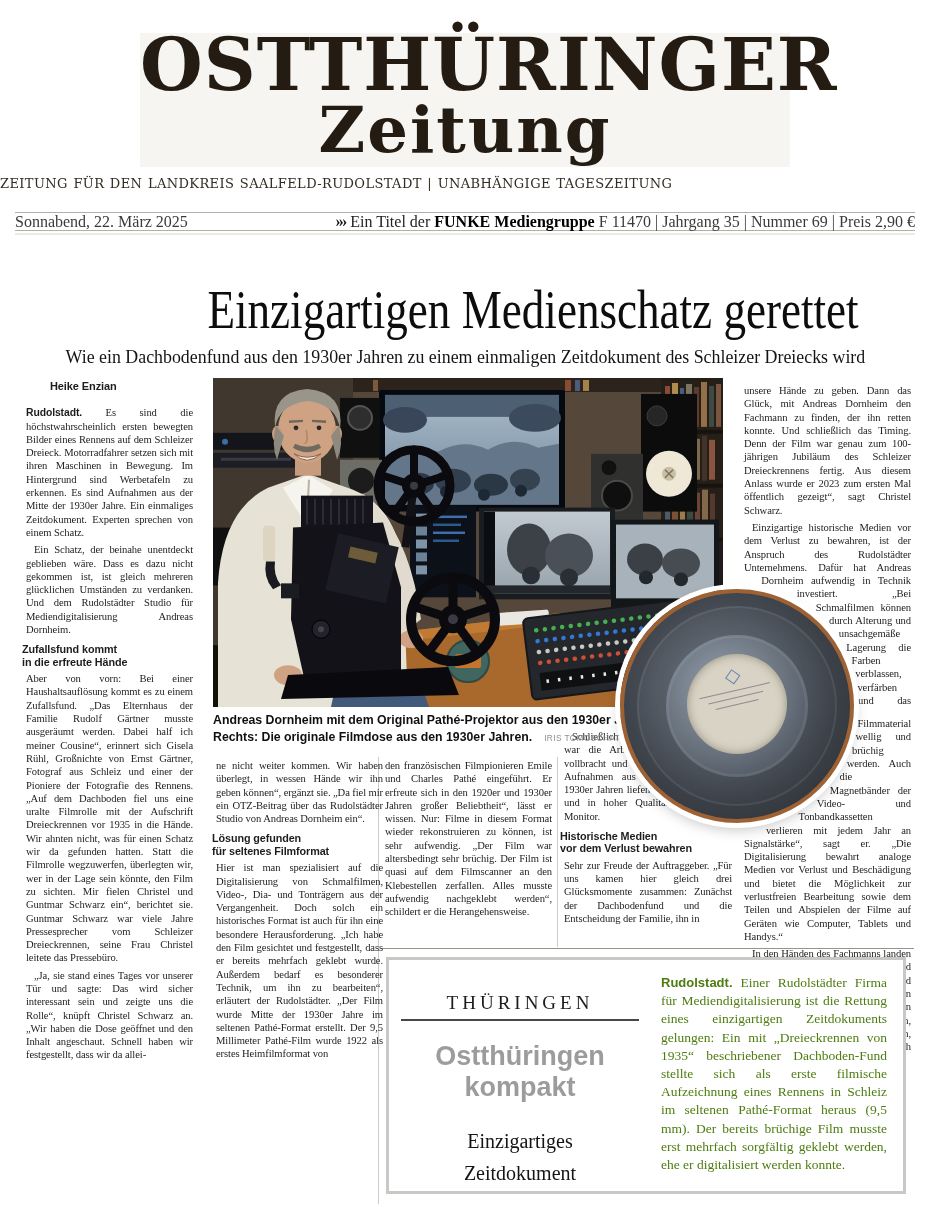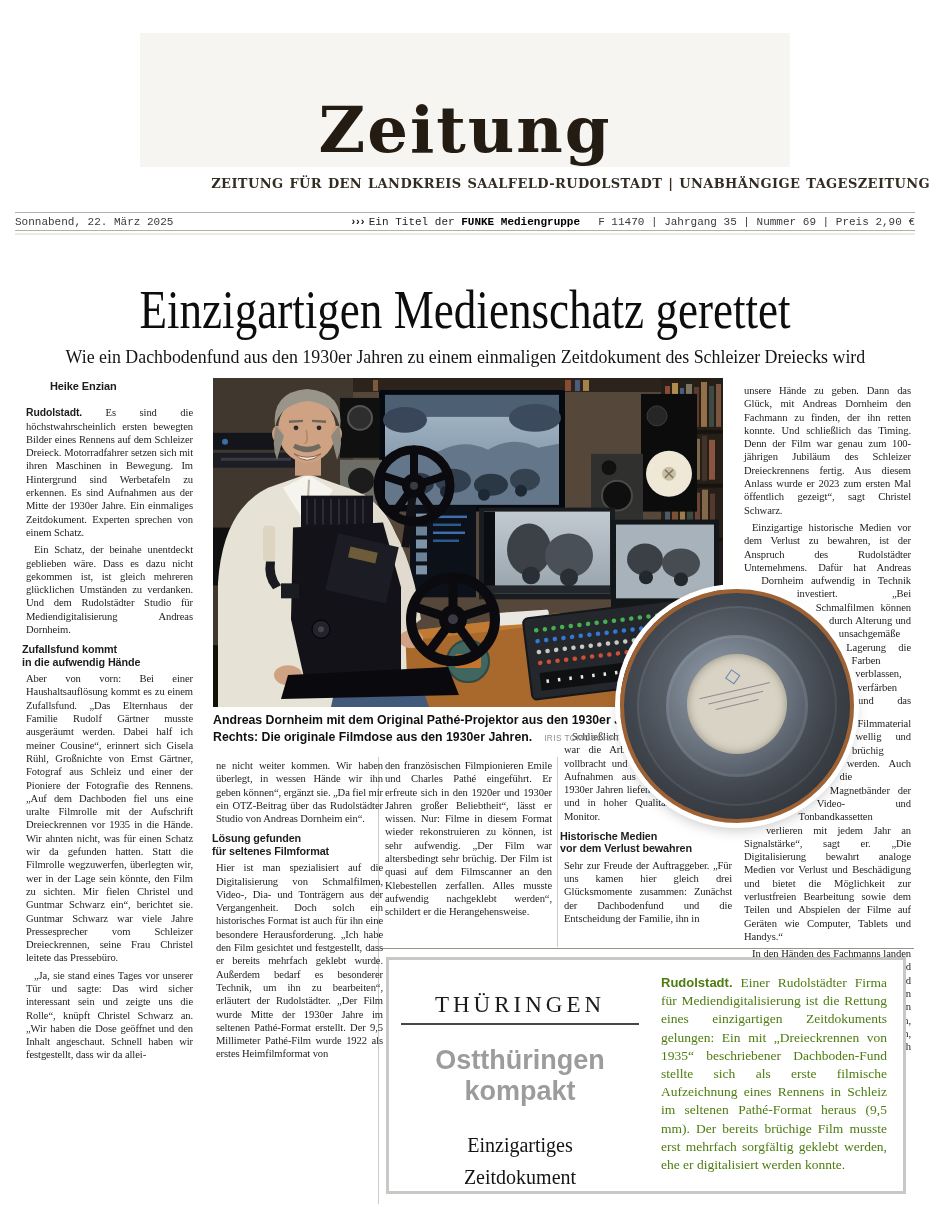--- a/index.html
+++ b/index.html
@@ -7,35 +7,35 @@
         font-family:"Liberation Serif",serif;color:#1a1a1a;overflow:hidden;}
 
   
   .masthead-bg{position:absolute;left:140px;top:33px;width:650px;height:134px;background:#f6f5f1;}
   .mh-top{position:absolute;left:140px;top:28px;width:650px;text-align:center;
           font-family:"DejaVu Serif",serif;font-weight:bold;font-size:72px;line-height:74px;
           color:#241c12;letter-spacing:1px;white-space:nowrap;}
   .mh-bottom{position:absolute;left:140px;top:97px;width:650px;text-align:center;
           font-family:"DejaVu Serif",serif;font-weight:bold;font-size:64px;line-height:66px;
           color:#241c12;letter-spacing:2px;}
-  .mh-sub{position:absolute;left:0;top:176px;width:100%;text-align:right;
-          font-family:"DejaVu Serif",serif;font-size:13px;color:#332c22;letter-spacing:.4px;word-spacing:1px;font-weight:bold;}
+  .mh-sub{position:absolute;left:0;top:176px;width:100%;text-align:left;
+          font-family:"DejaVu Serif",serif;font-size:13px;color:#332c22;letter-spacing:.4px;word-spacing:1px;}
 
   
   .dateline{position:absolute;left:15px;top:212px;width:900px;height:17px;
             border-top:1px solid #b3afa8;border-bottom:1px solid #b3afa8;
-            font-family:Liberation Mono, monospace;font-size:11px;color:#3a3a3a;
+            font-family:Liberation Serif, serif;font-size:16px;color:#3a3a3a;
             display:flex;align-items:center;justify-content:space-between;gap:42px;}
   .dl-center{position:absolute;left:50%;transform:translateX(-50%);white-space:nowrap;color:#222;}
   .dl-chev{font-weight:bold;letter-spacing:-2px;margin-right:5px;color:#111;}
   .dl-brand{font-weight:bold;color:#000;}
   .dl-shade{position:absolute;left:15px;top:233px;width:900px;height:2px;background:#eceae5;}
 
   
-  .headline{position:absolute;left:0;top:281px;width:100%;text-align:center;color:#0d0d0d;}
+  .headline{position:absolute;left:0;top:281px;width:100%;text-align:right;color:#0d0d0d;}
   .headline span{display:inline-block;transform:scaleX(.82);transform-origin:center;
                  font-size:55px;line-height:58px;white-space:nowrap;}
   .subheadline{position:absolute;left:0;top:346px;width:100%;text-align:center;color:#141414;}
   .subheadline span{display:inline-block;transform:scaleX(.94);transform-origin:center;
                  font-size:19px;line-height:22px;white-space:nowrap;font-weight:500;}
 
   
   .col{position:absolute;width:175px;font-size:10.6px;line-height:13.3px;text-align:justify;
        letter-spacing:-0.1px;color:#1d1d1d;}
   #col1{left:22px;top:380px;}
@@ -80,34 +80,35 @@
   .can-label .diamond{width:9px;height:9px;border:1px solid #6a84ac;transform:rotate(45deg);
              margin:17px auto 8px auto;}
   .can-label i{display:block;height:1px;background:#7d7888;margin:6px 14px;opacity:.8;transform:rotate(-3deg);}
   .can-label i:nth-child(3){margin:6px 22px;}
   .can-label i:nth-child(4){margin:6px 28px;}
 
   
   .teaser{position:absolute;left:386px;top:957px;width:520px;height:237px;box-sizing:border-box;
           border:3px solid #c9c8c4;background:#fff;display:flex;z-index:3;}
   .teaser-left{width:262px;padding-top:32px;text-align:center;}
-  .kicker{font-size:23px;letter-spacing:4px;color:#1c1c1c;}
+  .kicker{font-size:19px;letter-spacing:4px;color:#1c1c1c;}
   .kicker-rule{width:238px;height:2px;background:#474747;margin:5px auto 20px auto;}
   .brand{font-family:"Liberation Sans",sans-serif;font-weight:bold;font-size:27px;color:#9c9c9c;}
   .teaser-title{margin-top:22px;font-size:20px;line-height:32px;color:#141414;white-space:pre-line;}
   .teaser-right{flex:1;padding:14px 16px 16px 10px;font-size:13.5px;line-height:18.2px;
                 text-align:justify;color:#4d7c0f;}
   .teaser-lead{font-family:"Liberation Sans",sans-serif;font-weight:bold;font-size:13px;}
 </style>
 </head>
 <body>
 
 <div class="page">
 
   <div class="masthead-bg"></div>
+  <div class="mh-top">OSTTHÜRINGER</div>
   <div class="mh-bottom">Zeitung</div>
   <div class="mh-sub">ZEITUNG FÜR DEN LANDKREIS SAALFELD-RUDOLSTADT | UNABHÄNGIGE TAGESZEITUNG</div>
 
   <div class="dateline">
     <span>Sonnabend, 22. März 2025</span>
     <span class="dl-center"><span class="dl-chev">›››</span><span>Ein Titel der</span>&nbsp;<span class="dl-brand">FUNKE Mediengruppe</span></span>
     <span>F 11470 | Jahrgang 35 | Nummer 69 | Preis 2,90 €</span>
   </div>
   <div class="dl-shade"></div>
 
@@ -116,21 +117,21 @@
 
   <div class="vrule" id="vr1"></div>
   <div class="vrule" id="vr2"></div>
   <div class="hrule-box"></div>
 
   <div class="col" id="col1">
     <div class="byline">Heike Enzian</div>
     <p><span class="lead-in">Rudolstadt.</span><span> Es sind die höchstwahrscheinlich ersten bewegten Bilder eines Rennens auf dem Schleizer Dreieck. Motorradfahrer setzen sich mit ihren Maschinen in Bewegung. Im Hintergrund sind Werbetafeln zu erkennen. Es sind Aufnahmen aus der Mitte der 1930er Jahre. Ein einmaliges Zeitdokument. Experten sprechen von einem Schatz.</span></p>
     <p class="ind">Ein Schatz, der beinahe unentdeckt geblieben wäre. Dass es dazu nicht gekommen ist, ist gleich mehreren glücklichen Umständen zu verdanken. Und dem Rudolstädter Studio für Mediendigitalisierung Andreas Dornheim.</p>
     <div class="subhead">Zufallsfund kommt
-in die aufwendig Hände</div>
+in die erfreute Hände</div>
     <p>Aber von vorn: Bei einer Haushaltsauflösung kommt es zu einem Zufallsfund. „Das Elternhaus der Familie Rudolf Gärtner musste ausgeräumt werden. Dabei half ich meiner Cousine“, erinnert sich Gisela Rühl, Großnichte von Ernst Gärtner, Fotograf aus Schleiz und einer der Pioniere der Fotografie des Rennens. „Auf dem Dachboden fiel uns eine uralte Filmrolle mit der Aufschrift Dreieckrennen vor 1935 in die Hände. Wir ahnten nicht, was für einen Schatz wir da gefunden hatten. Statt die Filmrolle wegzuwerfen, überlegten wir, wer in der Lage sein könnte, den Film zu sichten. Mir fielen Christel und Guntmar Schwarz ein“, berichtet sie. Guntmar Schwarz war viele Jahre Pressesprecher vom Schleizer Dreieckrennen, seine Frau Christel leitete das Pressebüro.</p>
     <p class="ind">„Ja, sie stand eines Tages vor unserer Tür und sagte: Das wird sicher interessant sein und zeigte uns die Rolle“, knüpft Christel Schwarz an. „Wir haben die Dose geöffnet und den Inhalt angeschaut. Schnell haben wir festgestellt, dass wir da allei-</p>
   </div>
 
   <div class="col" id="col2">
     <p>ne nicht weiter kommen. Wir haben überlegt, in wessen Hände wir ihn geben können“, ergänzt sie. „Da fiel mir ein OTZ-Beitrag über das Rudolstädter Studio von Andreas Dornheim ein“.</p>
     <div class="subhead">Lösung gefunden
 für seltenes Filmformat</div>
     <p>Hier ist man spezialisiert auf die Digitalisierung von Schmalfilmen, Video-, Dia- und Tonträgern aus der Vergangenheit. Doch solch ein historisches Format ist auch für ihn eine besondere Herausforderung. „Ich habe den Film gesichtet und festgestellt, dass er bereits mehrfach geklebt wurde. Außerdem bedarf es besonderer Technik, um ihn zu bearbeiten“, erläutert der Rudolstädter. „Der Film wurde Mitte der 1930er Jahre im seltenen Pathé-Format erstellt. Der 9,5 Millimeter Pathé-Film wurde 1922 als erstes Heimfilmformat von</p>
   </div>

